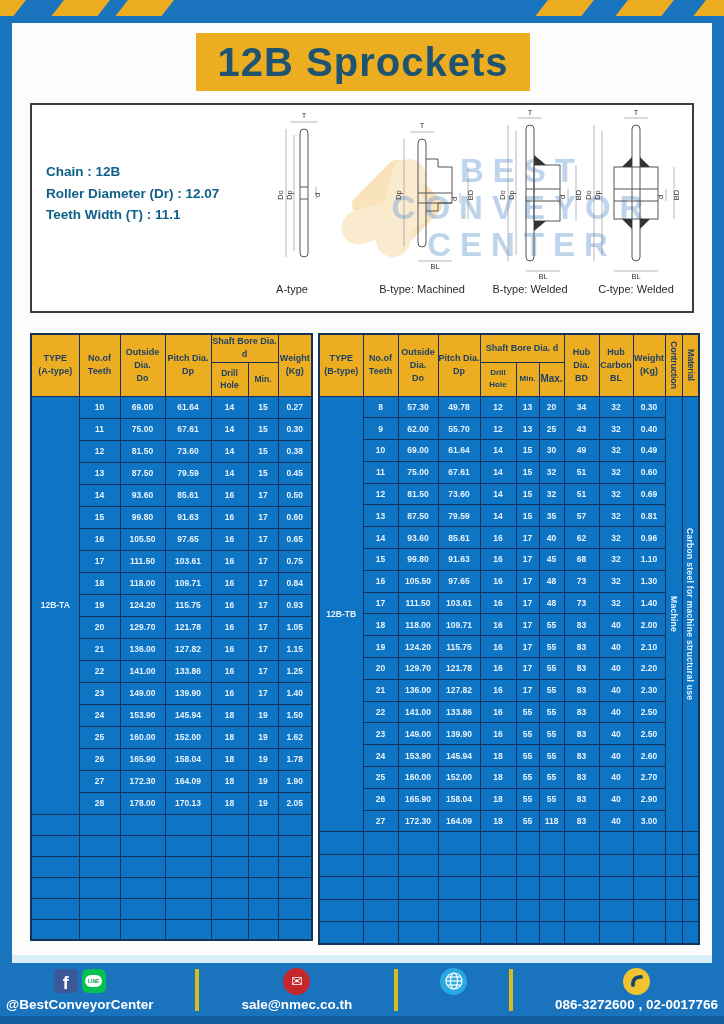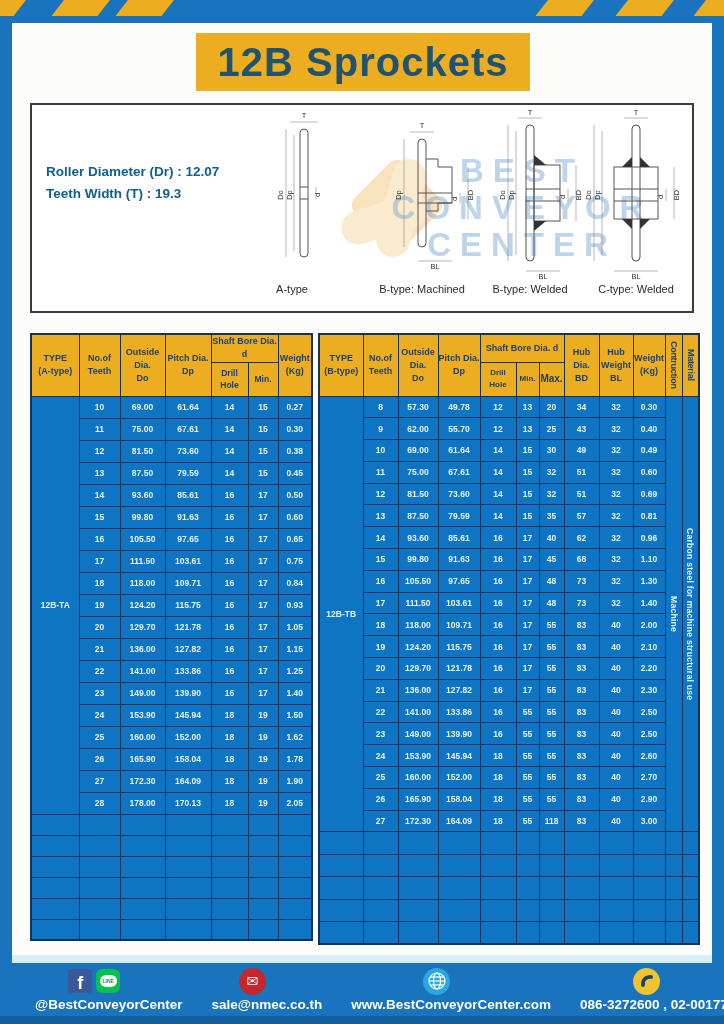--- a/index.html
+++ b/index.html
@@ -40,21 +40,21 @@
   .lempty{height:21px;}
   .rempty{height:22.4px;}
   td.type-cell{font-size:9px;color:#dcecfb;}
   th.v-head{writing-mode:vertical-rl;font-size:6.5px;letter-spacing:-0.3px;line-height:1;padding:1px 0;}
   td.v-cell{writing-mode:vertical-rl;font-size:7.5px;color:#cfe4f7;letter-spacing:.3px;}
 
   
   .footer{position:absolute;left:0;top:963px;width:724px;height:61px;background:#1a73bd;display:flex;align-items:flex-start;justify-content:space-between;padding:4px 6px 0 6px;box-sizing:border-box;}
   .f-group{display:flex;flex-direction:column;align-items:center;gap:2px;}
   .icon-row{display:flex;gap:4px;align-items:center;height:28px;}
-  .f-label{color:#ffffff;font-weight:bold;font-size:13.5px;white-space:nowrap;margin-left:29px;}
+  .f-label{color:#ffffff;font-weight:bold;font-size:13.5px;white-space:nowrap;}
   .sep{width:4px;height:42px;background:#d9bc1e;margin-top:2px;}
   .fb{width:24px;height:24px;background:#3b5998;border-radius:4px;color:#fff;font-weight:bold;font-size:18px;display:flex;align-items:flex-end;justify-content:center;line-height:1;padding-bottom:1px;box-sizing:border-box;}
   .line-ic{width:24px;height:24px;background:#06c152;border-radius:6px;display:flex;align-items:center;justify-content:center;}
   .line-bubble{width:17px;height:12px;background:#fff;border-radius:6px;display:flex;align-items:center;justify-content:center;color:#06a047;font-size:5px;font-weight:bold;}
   .circle-ic{width:27px;height:27px;border-radius:50%;display:flex;align-items:center;justify-content:center;}
   .mail-ic{background:#c5272d;color:#fff;font-size:14px;font-family:"DejaVu Sans",sans-serif;}
   .globe-ic{background:#2aa9e0;}
   .phone-ic{background:#f0c330;}
   .bottom-strip{position:absolute;left:0;top:1016px;width:724px;height:8px;background:#135e9d;}
   .pre-footer{position:absolute;left:12px;top:955px;width:700px;height:8px;background:#d8eef8;}
@@ -86,22 +86,23 @@
       <div class="wm-star">
         <div class="s1"></div>
           <div class="s2"></div>
           <div class="s3"></div>
       </div>
       <div class="wm-text">BEST
 CONVEYOR
 CENTER</div>
 
       <div class="spec-lines" id="spec-lines">
+          <div>Chain  :  12B</div>
           <div>Roller Diameter (Dr)  : 12.07</div>
-          <div>Teeth Width (T)  :  19.3</div>
+          <div>Teeth Width (T)  :  11.1</div>
         </div>
 
       <svg class="drawings" width="450" height="174" viewBox="0 0 450 174">
         <g stroke="#555" fill="none" stroke-width="1">
 
           <rect x="58" y="20" width="8" height="128" rx="4"></rect>
           <line x1="58" y1="78" x2="66" y2="78"></line>
             <line x1="58" y1="90" x2="66" y2="90"></line>
 
           <rect x="176" y="30" width="8" height="108" rx="4"></rect>
@@ -443,21 +444,21 @@
 Teeth</th>
           <th rowspan="2">Outside
 Dia.
 Do</th>
           <th rowspan="2">Pitch Dia.
 Dp</th>
           <th colspan="3">Shaft Bore Dia. d</th>
           <th rowspan="2">Hub Dia.
 BD</th>
           <th rowspan="2">Hub
-Weight
+Carbon
 BL</th>
           <th rowspan="2">Weight
 (Kg)</th>
           <th rowspan="2" class="v-head">Contruction</th>
           <th rowspan="2" class="v-head">Material</th>
         </tr>
         <tr style="height:34px">
           <th style="font-size:8px">Drill Hole</th>
           <th style="font-size:8px">Min.</th>
           <th style="font-size:10px">Max.</th>
@@ -787,21 +788,20 @@
         <div class="circle-ic globe-ic">
           <svg width="20" height="20" viewBox="0 0 20 20" fill="none" stroke="#ffffff" stroke-width="1.2">
             <circle cx="10" cy="10" r="8"></circle>
               <ellipse cx="10" cy="10" rx="3.5" ry="8"></ellipse>
             <line x1="2" y1="10" x2="18" y2="10"></line>
               <line x1="3.2" y1="6" x2="16.8" y2="6"></line>
               <line x1="3.2" y1="14" x2="16.8" y2="14"></line>
           </svg>
         </div>
       </div>
-      <div class="f-label">www.BestConveyorCenter.com</div>
     </div>
     <div class="sep"></div>
     <div class="f-group">
       <div class="icon-row">
         <div class="circle-ic phone-ic">
           <svg width="18" height="18" viewBox="0 0 20 20">
             <path d="M5.5 14.5 Q5 5.5 14.5 5.5" stroke="#17456b" stroke-width="4.2" fill="none" stroke-linecap="round"></path>
           </svg>
         </div>
       </div>

